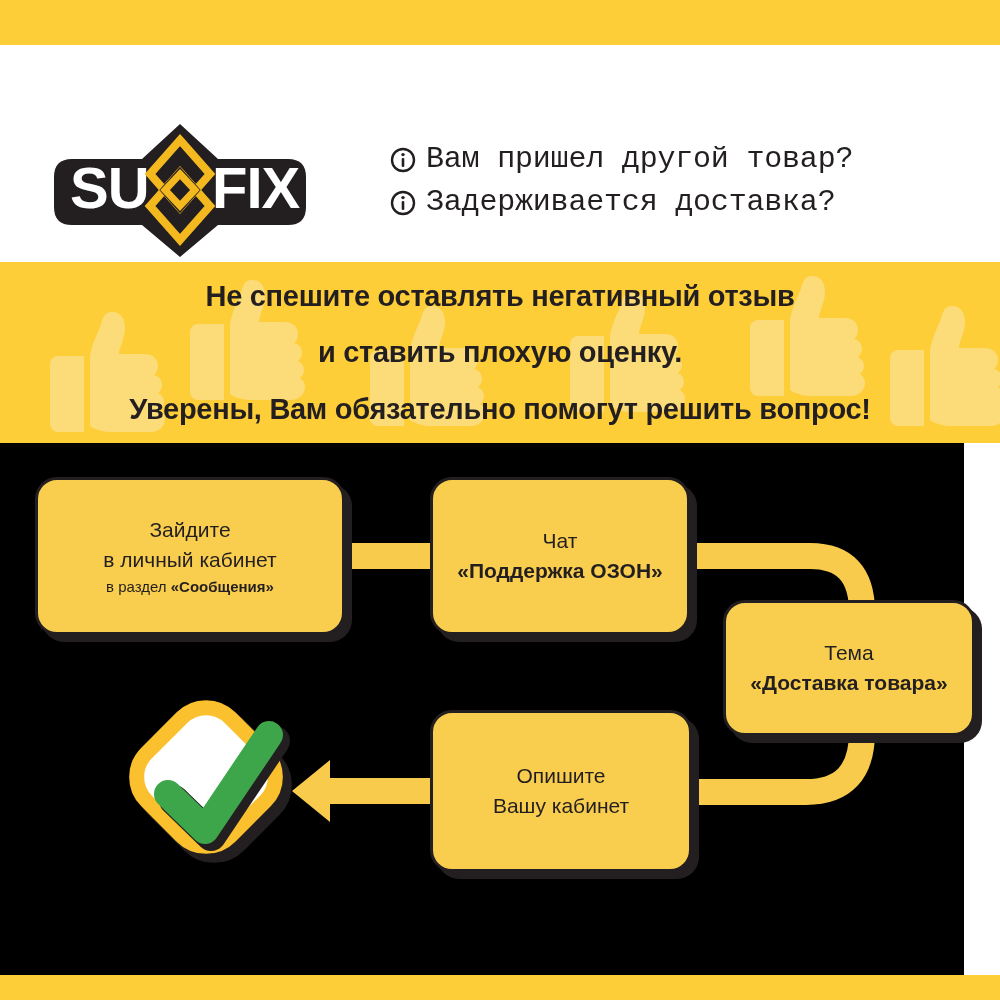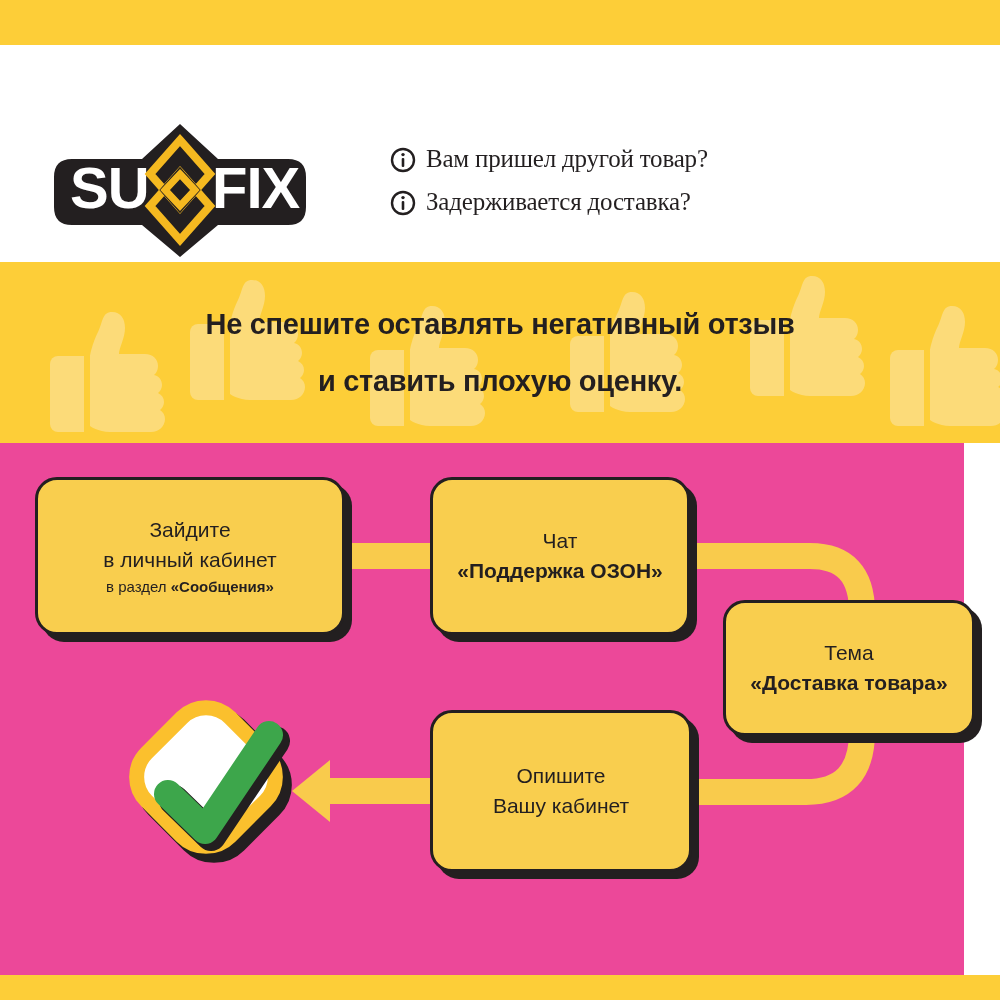--- a/index.html
+++ b/index.html
@@ -12,21 +12,21 @@
     height: 1000px;
     font-family: "Liberation Sans", sans-serif;
     overflow: hidden;
     position: relative;
   }
   #root {
     position: absolute;
     left: 0; top: 0;
     width: 964px;
     height: 1000px;
-    background: #ec4899;
+    background: #000000;
   }
 
   
   .bar-top {
     position: absolute;
     left: 0; top: 0;
     width: 1000px; height: 45px;
     background: #FDCE38;
   }
   .bar-bottom {
@@ -65,22 +65,22 @@
     color: #231F20;
   }
   .qicon {
     flex: 0 0 auto;
     width: 26px; height: 26px;
     margin-right: 10px;
     position: relative;
     top: 1px;
   }
   .qtext {
-    font-family: Liberation Serif, serif;
-    font-size: 25px;
+    font-family: Liberation Mono, monospace;
+    font-size: 30px;
     letter-spacing: -0.2px;
     color: #231F20;
     white-space: nowrap;
   }
 
   
   .banner {
     position: absolute;
     left: 0; top: 262px;
     width: 1000px; height: 181px;
@@ -238,20 +238,21 @@
         <use href="#thumb" x="180" y="18"></use>
         <use href="#thumb" x="360" y="44"></use>
         <use href="#thumb" x="560" y="30"></use>
         <use href="#thumb" x="740" y="14"></use>
         <use href="#thumb" x="880" y="44"></use>
       </g>
     </svg>
     <div class="banner-text">
       <div class="banner-line">Не спешите оставлять негативный отзыв</div>
       <div class="banner-line">и ставить плохую оценку.</div>
+      <div class="banner-line">Уверены, Вам обязательно помогут решить вопрос!</div>
     </div>
   </div>
 
   <div class="flow">
 
     <svg class="flow-svg" width="1000" height="532" viewBox="0 0 1000 532">
 
       <rect x="338" y="123" width="100" height="26" fill="#F9CB4C"></rect>
 
       <path d="M682 136 H810 Q862 136 862 192 V250" fill="none" stroke="#F9CB4C" stroke-width="26" stroke-linecap="butt"></path>

